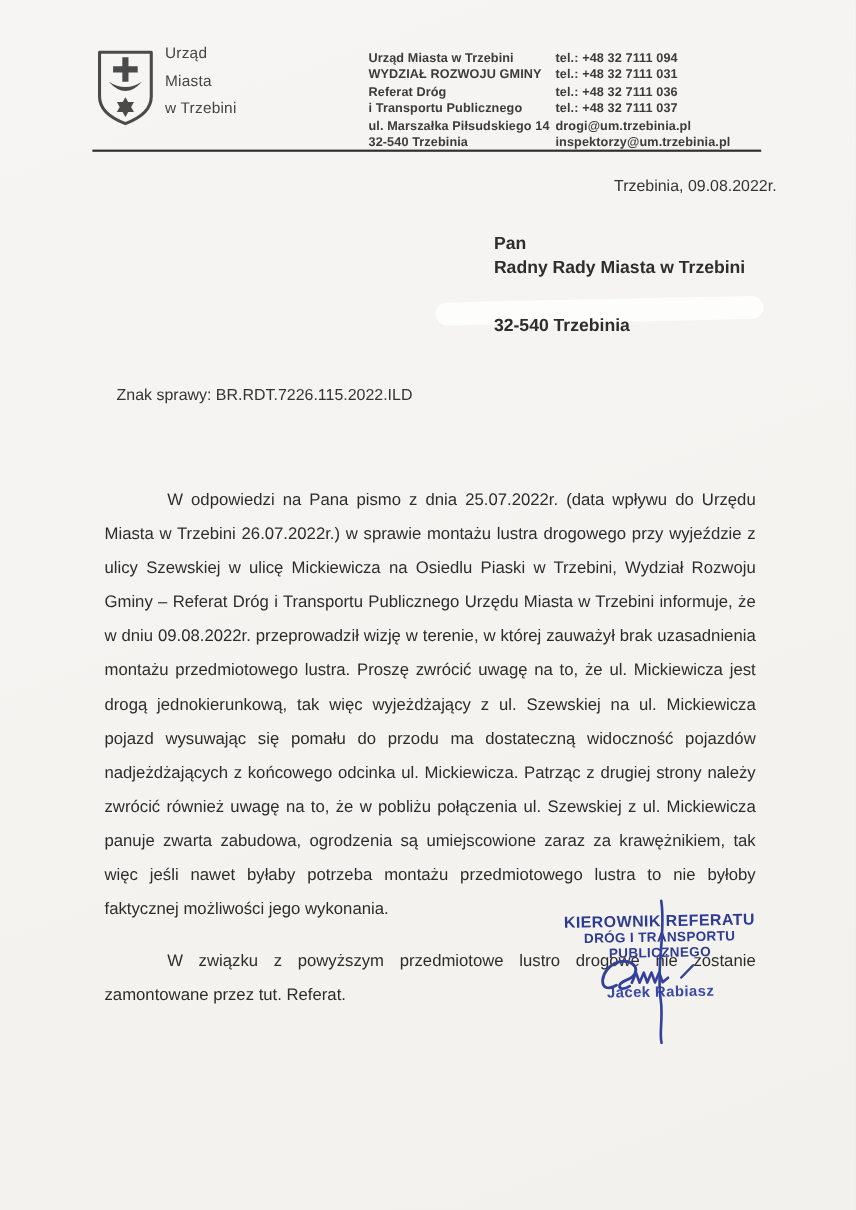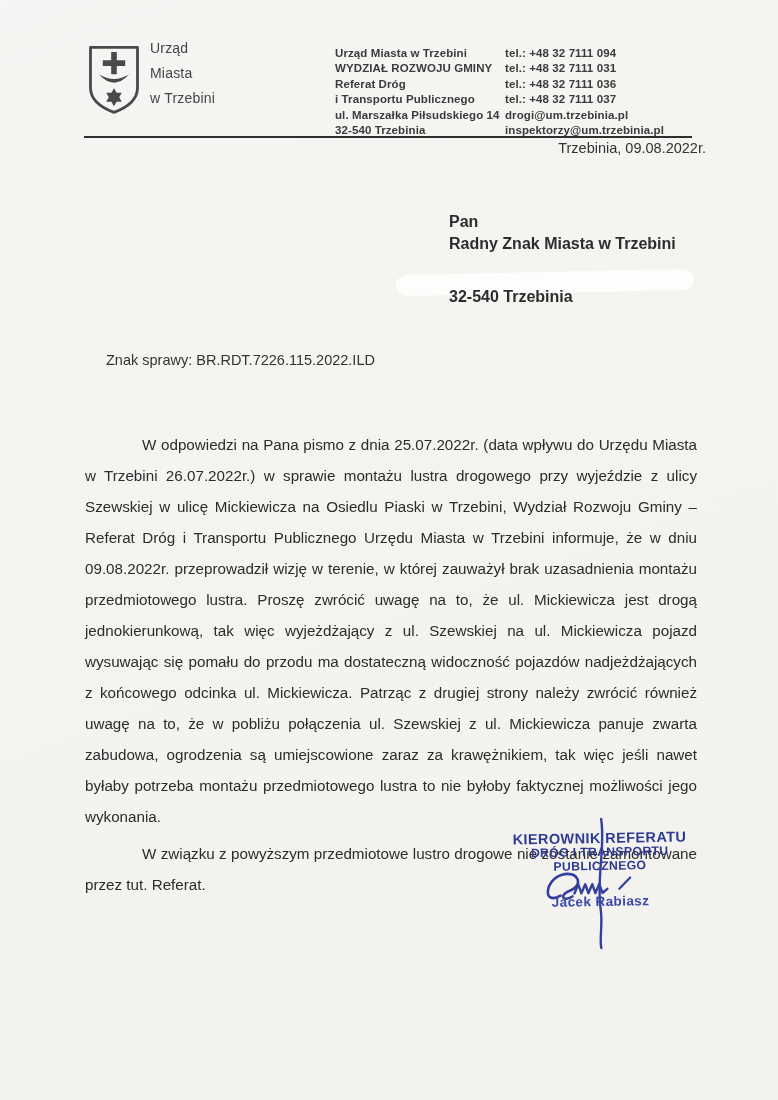--- a/index.html
+++ b/index.html
@@ -30,21 +30,21 @@
   }
   .lh-dept { left: 335px; width: 165px; }
   .lh-contact { left: 505px; width: 200px; }
   .header-rule {
     position: absolute; left: 84px; top: 136px;
     width: 608px; height: 2px; background: #2f2f2f;
   }
 
   
   .date-line {
-    position: absolute; right: 72px; top: 140px;
+    position: absolute; right: 72px; top: 162px;
     font-size: 14.5px; color: #333;
   }
   .recipient {
     position: absolute; left: 449px; top: 211px;
     font-size: 16px; font-weight: 700; color: #2d2d2d; line-height: 22px;
   }
   .redaction-blob {
     position: absolute; left: 396px; top: 272px;
     width: 298px; height: 21px;
     background: #fdfdfc; border-radius: 11px;
@@ -60,21 +60,21 @@
     position: absolute; left: 106px; top: 352px;
     font-size: 14.5px; color: #333;
   }
 
   
   .letter-body {
     position: absolute; left: 79px; top: 423px; width: 624px;
     font-size: 15.2px; line-height: 31px; color: #2c2c2c;
     text-align: justify;
   }
-  .letter-body p { margin: 6px; text-indent: 57px; }
+  .letter-body p { margin: 16px; text-indent: 57px; }
 
   
   .stamp {
     position: absolute; left: 500px; top: 831px; width: 200px;
     text-align: center; color: #2e3b93;
     transform: rotate(-1deg);
   }
   .stamp-l1 { font-size: 14.5px; font-weight: 600; letter-spacing: 0.4px; line-height: 15px; }
   .stamp-l2, .stamp-l3 { font-size: 12.3px; font-weight: 600; letter-spacing: 0.3px; line-height: 13.5px; }
   .stamp-name {
@@ -131,21 +131,21 @@
     <div>drogi@um.trzebinia.pl</div>
     <div>inspektorzy@um.trzebinia.pl</div>
   </div>
 
   <div class="header-rule"></div>
 
   <div class="date-line">Trzebinia, 09.08.2022r.</div>
 
   <div class="recipient">
     <div>Pan</div>
-    <div>Radny Znak Miasta w Trzebini</div>
+    <div>Radny Rady Miasta w Trzebini</div>
   </div>
   <div class="redaction-blob"></div>
   <div class="recipient-postal">32-540 Trzebinia</div>
 
   <div class="case-ref">Znak sprawy: BR.RDT.7226.115.2022.ILD</div>
 
   <div class="letter-body">
     <p>W odpowiedzi na Pana pismo z dnia 25.07.2022r. (data wpływu do Urzędu Miasta w Trzebini 26.07.2022r.) w sprawie montażu lustra drogowego przy wyjeździe z ulicy Szewskiej w ulicę Mickiewicza na Osiedlu Piaski w Trzebini, Wydział Rozwoju Gminy – Referat Dróg i Transportu Publicznego Urzędu Miasta w Trzebini informuje, że w dniu 09.08.2022r. przeprowadził wizję w terenie, w której zauważył brak uzasadnienia montażu przedmiotowego lustra. Proszę zwrócić uwagę na to, że ul. Mickiewicza jest drogą jednokierunkową, tak więc wyjeżdżający z ul. Szewskiej na ul. Mickiewicza pojazd wysuwając się pomału do przodu ma dostateczną widoczność pojazdów nadjeżdżających z końcowego odcinka ul. Mickiewicza. Patrząc z drugiej strony należy zwrócić również uwagę na to, że w pobliżu połączenia ul. Szewskiej z ul. Mickiewicza panuje zwarta zabudowa, ogrodzenia są umiejscowione zaraz za krawężnikiem, tak więc jeśli nawet byłaby potrzeba montażu przedmiotowego lustra to nie byłoby faktycznej możliwości jego wykonania.</p>
     <p>W związku z powyższym przedmiotowe lustro drogowe nie zostanie zamontowane przez tut. Referat.</p>
   </div>

